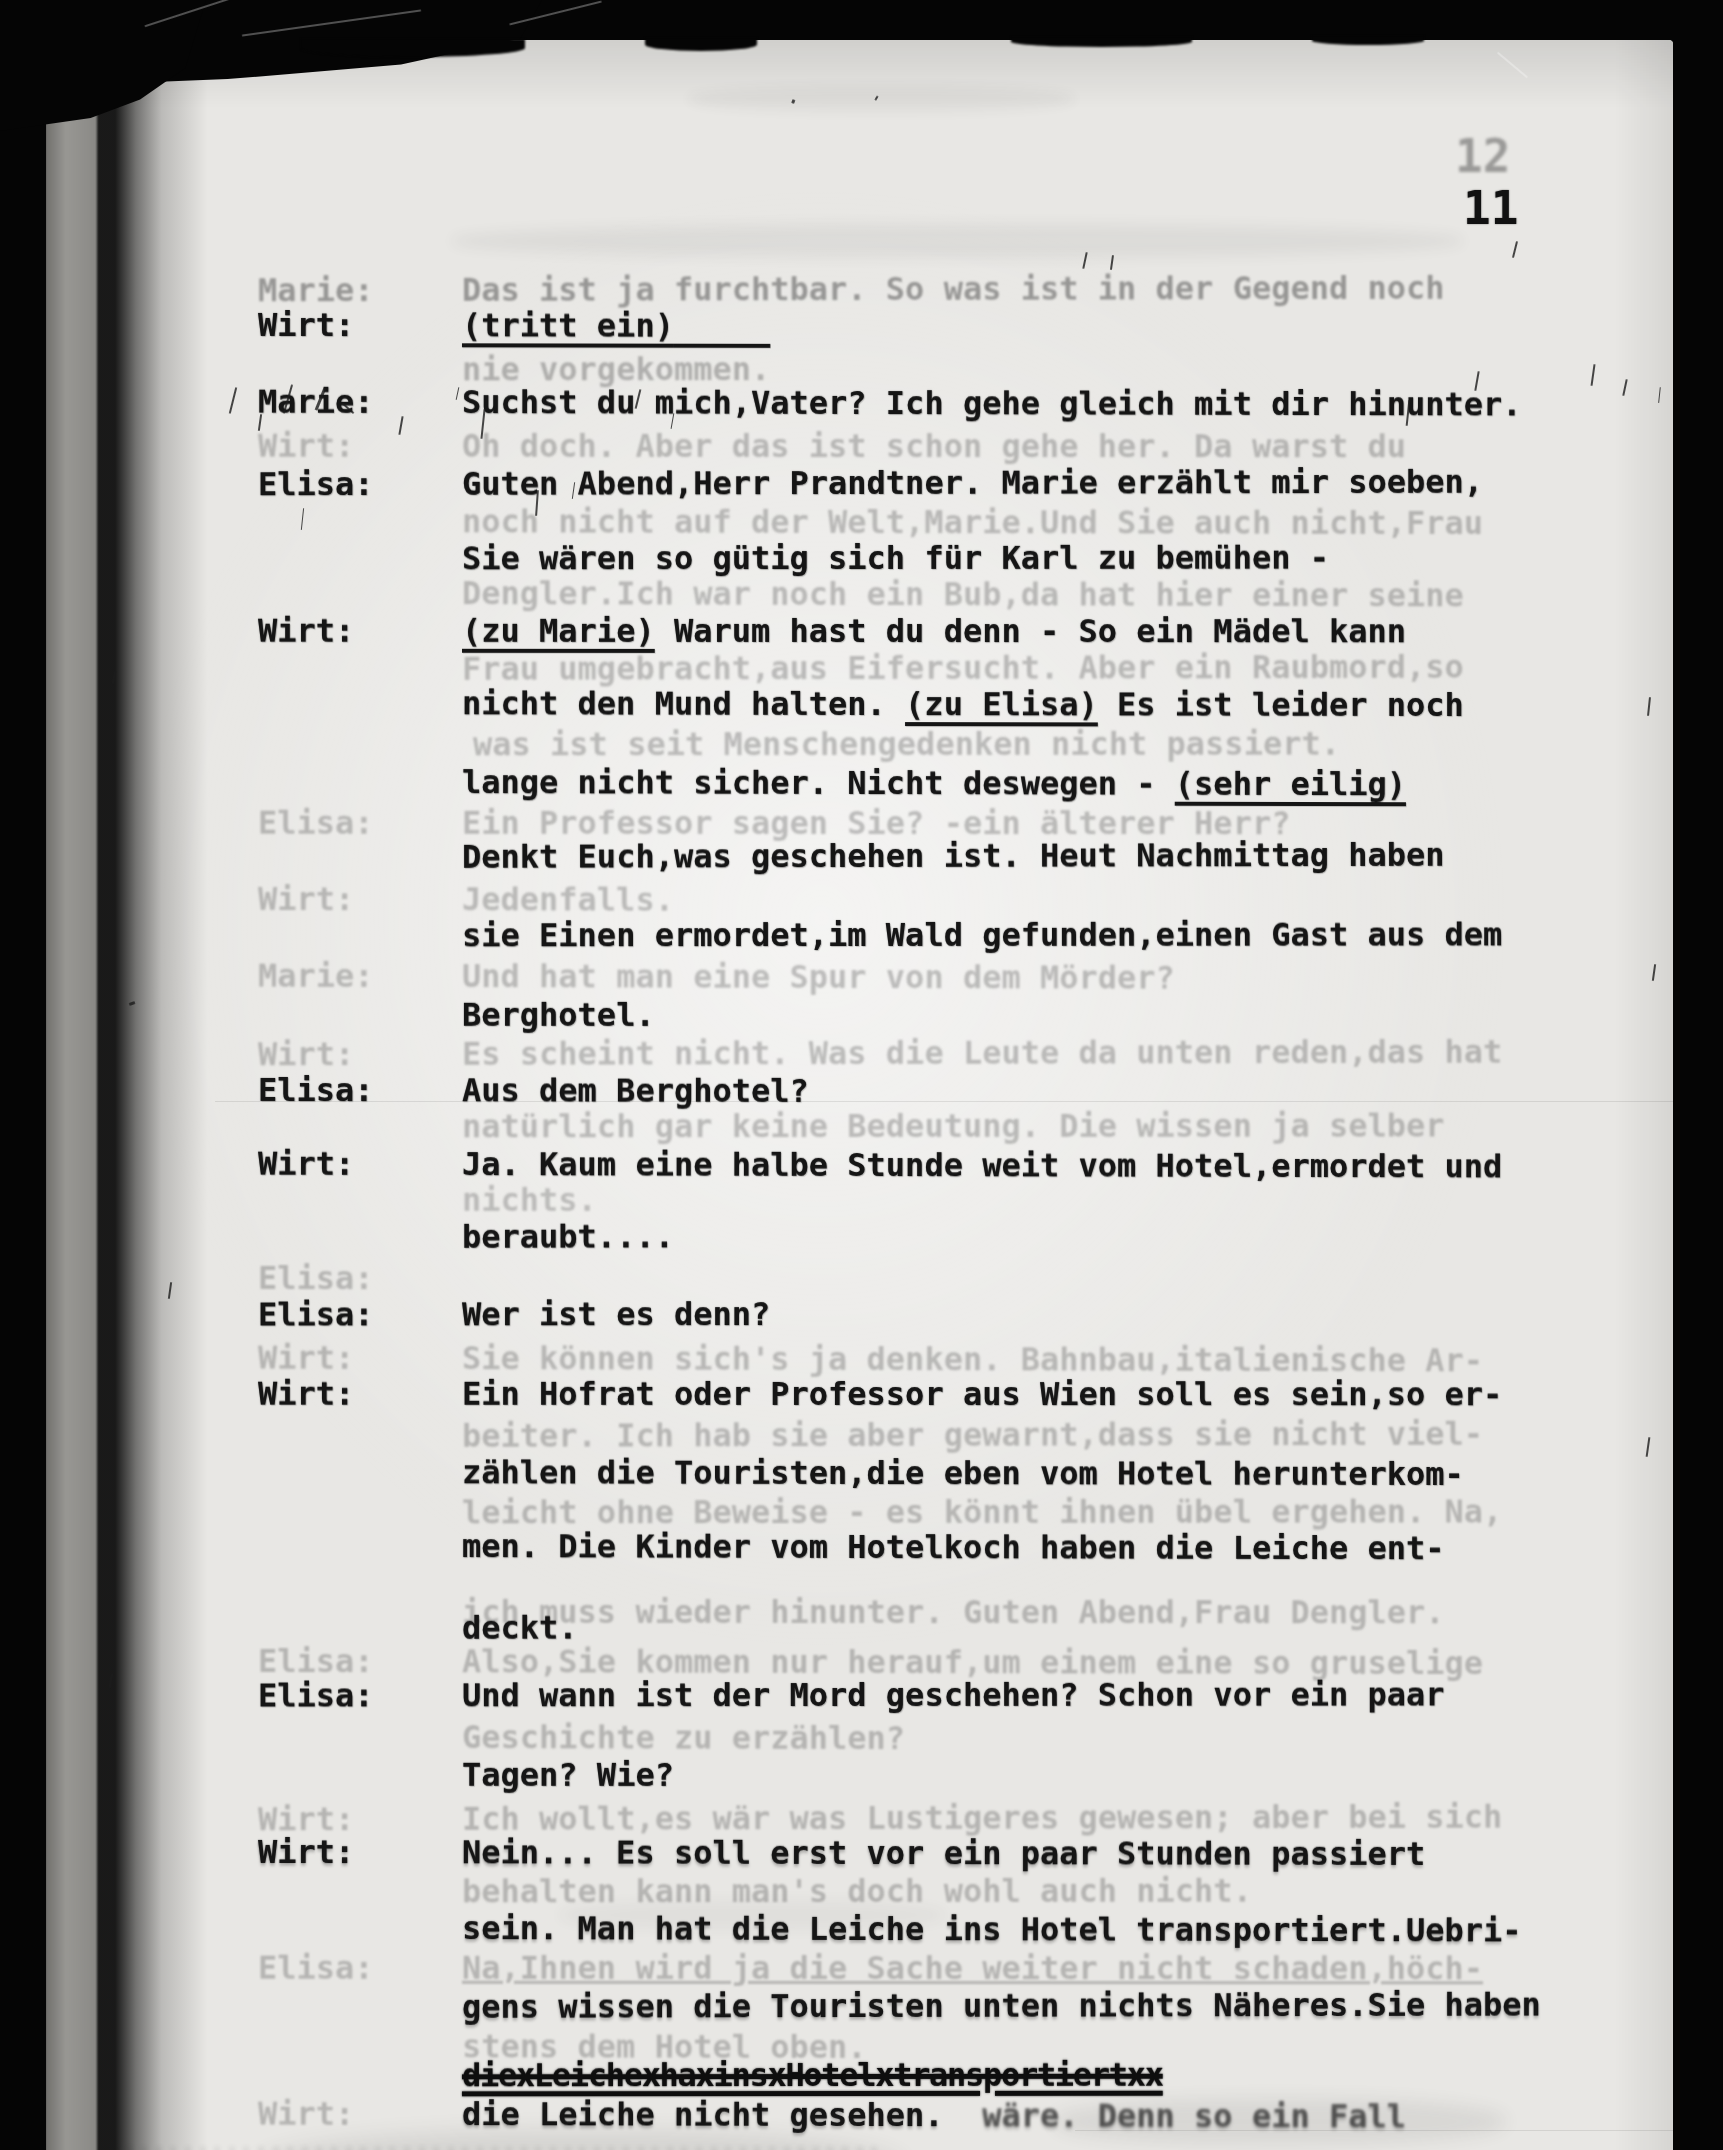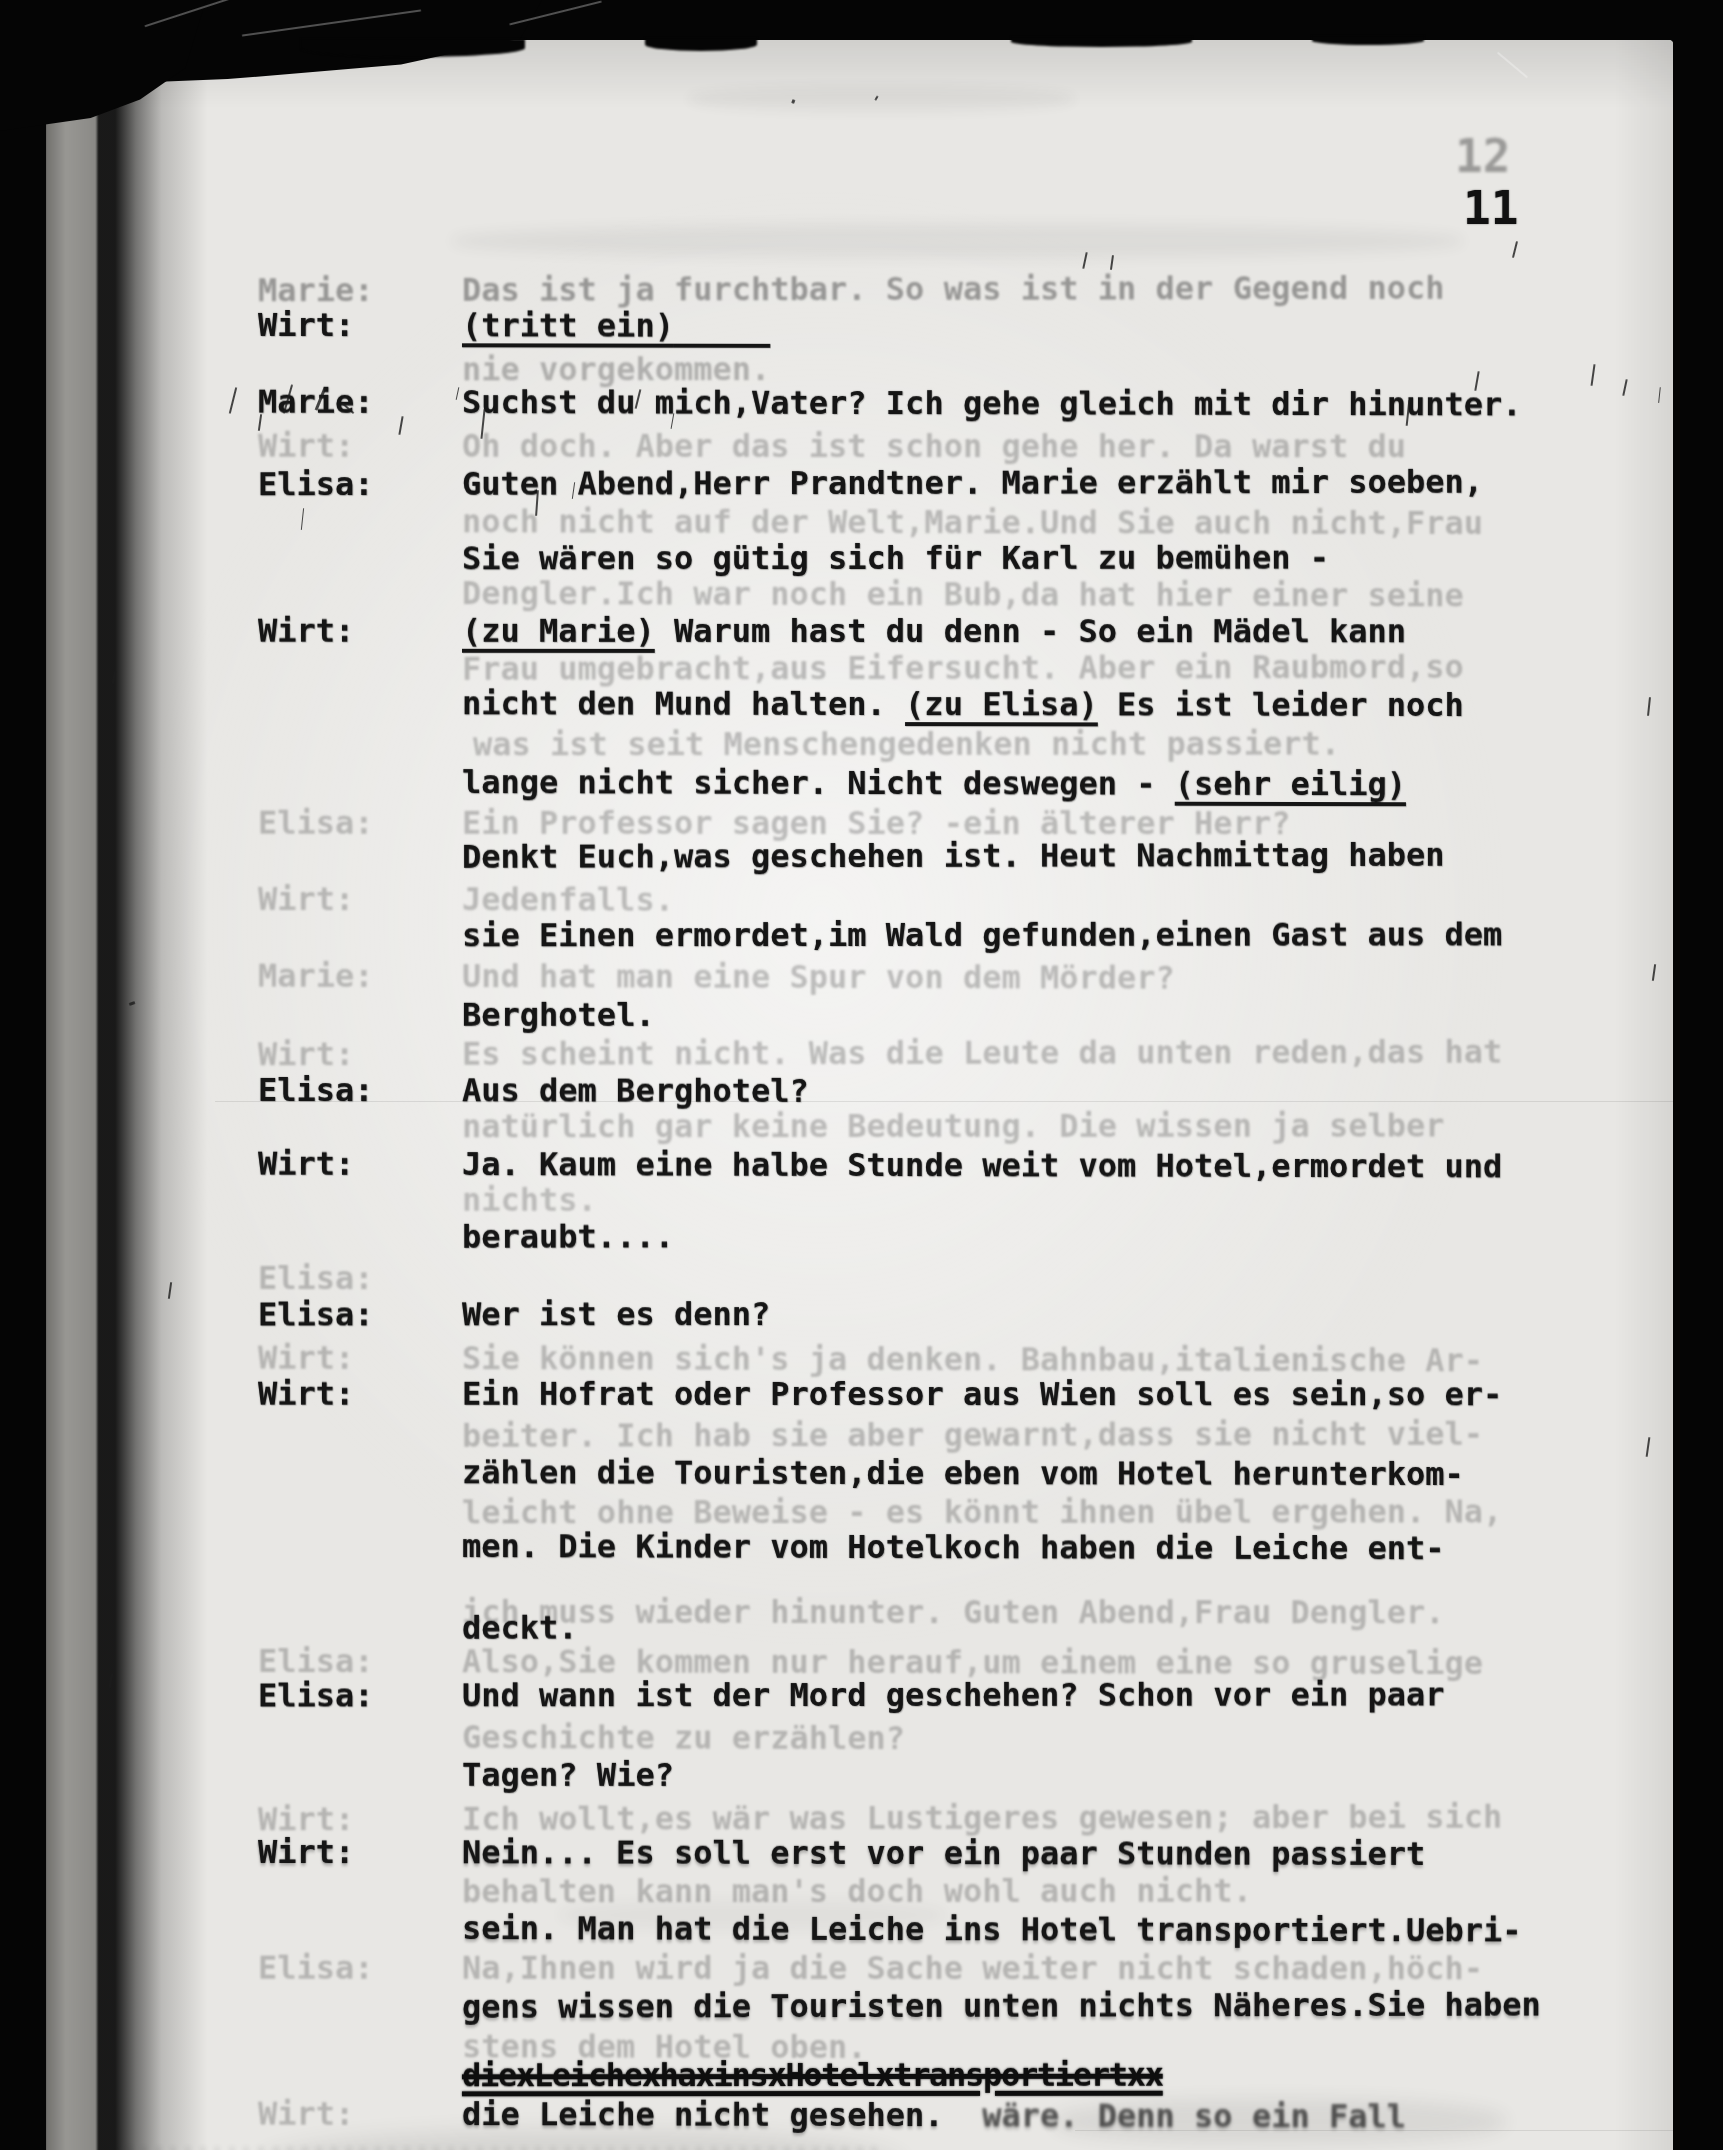--- a/index.html
+++ b/index.html
@@ -133,21 +133,21 @@
     <div class="line" style="top: 1568px; transform: rotate(0.03deg);"><span class="dlg ghosttxt" style="color: rgba(62, 62, 62, 0.3); margin-top: 24px;">ich muss wieder hinunter. Guten Abend,Frau Dengler.</span></div>
     <div class="line" style="top: 1607px; transform: rotate(-0.12deg);"><span class="dlg ink">deckt.</span></div>
     <div class="line" style="top: 1642px; transform: rotate(0.1deg);"><span class="speaker ghosttxt" style="color: rgba(62, 62, 62, 0.3);">Elisa:</span><span class="dlg ghosttxt" style="color: rgba(62, 62, 62, 0.3);">Also,Sie kommen nur herauf,um einem eine so gruselige</span></div>
     <div class="line" style="top: 1675px; transform: rotate(-0.05deg);"><span class="speaker ink">Elisa:</span><span class="dlg ink">Und wann ist der Mord geschehen? Schon vor ein paar</span></div>
     <div class="line" style="top: 1718px; transform: rotate(0.13deg);"><span class="dlg ghosttxt" style="color: rgba(62, 62, 62, 0.3);">Geschichte zu erzählen?</span></div>
     <div class="line" style="top: 1755px; transform: rotate(0.03deg);"><span class="dlg ink">Tagen? Wie?</span></div>
     <div class="line" style="top: 1798px; transform: rotate(-0.12deg);"><span class="speaker ghosttxt" style="color: rgba(62, 62, 62, 0.3);">Wirt:</span><span class="dlg ghosttxt" style="color: rgba(62, 62, 62, 0.3);">Ich wollt,es wär was Lustigeres gewesen; aber bei sich</span></div>
     <div class="line" style="top: 1833px; transform: rotate(0.1deg);"><span class="speaker ink smear">Wirt:</span><span class="dlg ink smear">Nein... Es soll erst vor ein paar Stunden passiert</span></div>
     <div class="line" style="top: 1871px; transform: rotate(-0.05deg);"><span class="dlg ghosttxt" style="color: rgba(62, 62, 62, 0.3);">behalten kann man's doch wohl auch nicht.</span></div>
     <div class="line" style="top: 1909px; transform: rotate(0.13deg);"><span class="dlg ink smear">sein. Man hat die Leiche ins Hotel transportiert.Uebri-</span></div>
-    <div class="line" style="top: 1948px; transform: rotate(0.03deg);"><span class="speaker ghosttxt" style="color: rgba(62, 62, 62, 0.3);">Elisa:</span><span class="dlg ghosttxt" style="color: rgba(62, 62, 62, 0.3);">Na,Ihnen wird ja die Sache weiter nicht schaden,höch-</span></div>
+    <div class="line" style="top: 1948px; transform: rotate(0.03deg);"><span class="speaker ghosttxt" style="color: rgba(62, 62, 62, 0.3);">Elisa:</span><span class="dlg ghosttxt" style="color: rgba(62, 62, 62, 0.3); text-decoration: underline;">Na,Ihnen wird ja die Sache weiter nicht schaden,höch-</span></div>
     <div class="line" style="top: 1986px; transform: rotate(-0.12deg);"><span class="dlg ink smear">gens wissen die Touristen unten nichts Näheres.Sie haben</span></div>
     <div class="line" style="top: 2027px; transform: rotate(0.1deg);"><span class="dlg ghosttxt" style="color: rgba(62, 62, 62, 0.3);">stens dem Hotel oben.</span></div>
     <div class="line" style="top: 2055px; transform: rotate(-0.05deg);"><span class="dlg ink smear xed">diexLeichexhaxinsxHotelxtransportiertxx</span></div>
     <div class="line" style="top: 2095px; transform: rotate(0.13deg);"><span class="speaker ghosttxt" style="color: rgba(62, 62, 62, 0.3);">Wirt:</span><span class="dlg ink smear"><span class="">die Leiche nicht gesehen.</span><span class="ghosttxt" style="color: rgba(62, 62, 62, 0.3);">  wäre. Denn so ein Fall</span></span></div>
   </div>
 
 <div id="artifacts">
     <div class="mark" style="left: 232px; top: 387px; width: 2.2px; height: 27px; transform: rotate(14deg); opacity: 0.8; filter: blur(0.3px);"></div>
     <div class="mark" style="left: 259px; top: 414px; width: 1.7px; height: 17px; transform: rotate(8deg); opacity: 0.8; filter: blur(0.3px);"></div>
     <div class="mark" style="left: 287px; top: 384px; width: 2.2px; height: 30px; transform: rotate(16deg); opacity: 0.8; filter: blur(0.3px);"></div>

